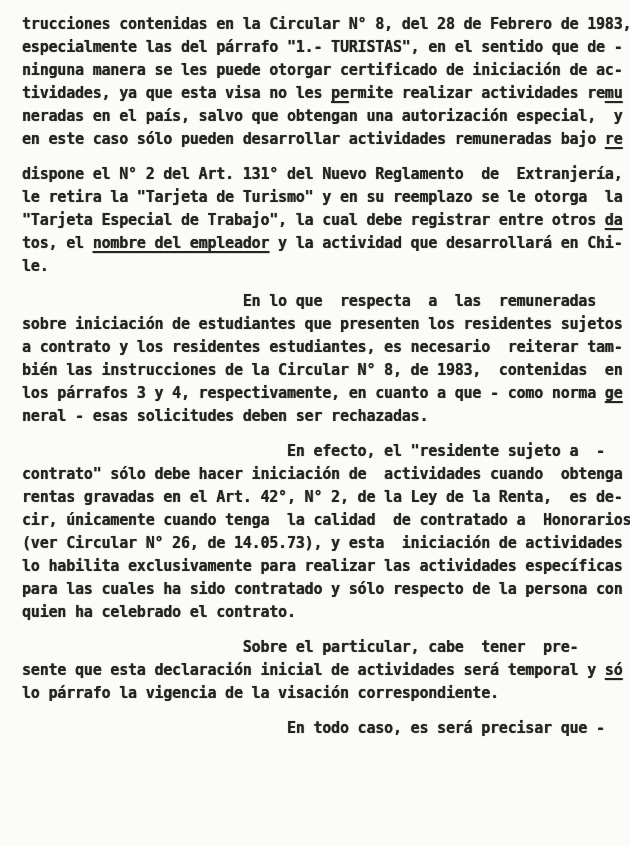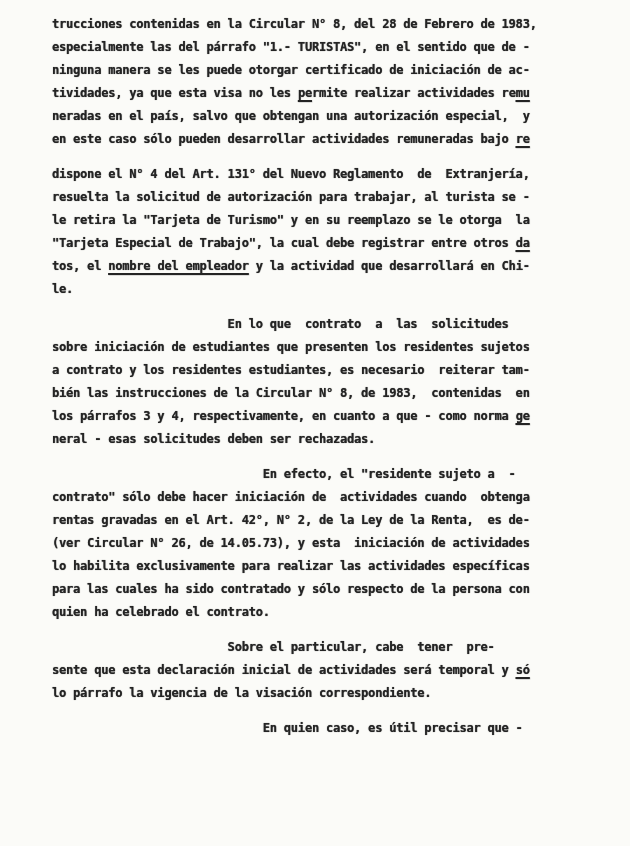--- a/index.html
+++ b/index.html
@@ -14,24 +14,24 @@
   }
   .page {
     position: relative;
     width: 630px;
     height: 846px;
     background: #fbfbf8;
   }
   .doc {
     position: absolute;
     top: 13px;
-    left: 52px;
+    left: 22px;
     right: 10px;
     font-family: "DejaVu Sans Mono", "Liberation Mono", monospace;
-    font-size: 12px;
+    font-size: 15px;
     font-weight: 700;
     line-height: 23px;
     color: #242424;
     text-shadow: 0 0 1px rgba(30,30,30,0.65), 0.4px 0.4px 0 rgba(30,30,30,0.35);
     letter-spacing: -0.2px;
   }
   .para {
     margin: 0 0 12px 0;
   }
   .line {
@@ -50,46 +50,46 @@
   <div class="doc" id="doc">
       <div class="para">
         <div class="line">trucciones contenidas en la Circular N° 8, del 28 de Febrero de 1983,</div>
         <div class="line">especialmente las del párrafo "1.- TURISTAS", en el sentido que de -</div>
         <div class="line">ninguna manera se les puede otorgar certificado de iniciación de ac-</div>
         <div class="line">tividades, ya que esta visa no les <u>pe</u>rmite realizar actividades re<u>mu</u></div>
         <div class="line">neradas en el país, salvo que obtengan una autorización especial,  y</div>
         <div class="line">en este caso sólo pueden desarrollar actividades remuneradas bajo <u>re</u></div>
       </div>
       <div class="para">
-        <div class="line">dispone el N° 4 del Art. 131° del Nuevo Reglamento  de  Extranjería,</div>
-        <div class="line">resuelta la solicitud de autorización para trabajar, al turista se -</div>
+        <div class="line">dispone el N° 2 del Art. 131° del Nuevo Reglamento  de  Extranjería,</div>
         <div class="line">le retira la "Tarjeta de Turismo" y en su reemplazo se le otorga  la</div>
         <div class="line">"Tarjeta Especial de Trabajo", la cual debe registrar entre otros <u>da</u></div>
         <div class="line">tos, el <u>nombre del empleador</u> y la actividad que desarrollará en Chi-</div>
         <div class="line">le.</div>
       </div>
       <div class="para">
-        <div class="line">                         En lo que  contrato  a  las  solicitudes</div>
+        <div class="line">                         En lo que  respecta  a  las  remuneradas</div>
         <div class="line">sobre iniciación de estudiantes que presenten los residentes sujetos</div>
         <div class="line">a contrato y los residentes estudiantes, es necesario  reiterar tam-</div>
         <div class="line">bién las instrucciones de la Circular N° 8, de 1983,  contenidas  en</div>
         <div class="line">los párrafos 3 y 4, respectivamente, en cuanto a que - como norma <u>ge</u></div>
         <div class="line">neral - esas solicitudes deben ser rechazadas.</div>
       </div>
       <div class="para">
         <div class="line">                              En efecto, el "residente sujeto a  -</div>
         <div class="line">contrato" sólo debe hacer iniciación de  actividades cuando  obtenga</div>
         <div class="line">rentas gravadas en el Art. 42°, N° 2, de la Ley de la Renta,  es de-</div>
+        <div class="line">cir, únicamente cuando tenga  la calidad  de contratado a  Honorarios</div>
         <div class="line">(ver Circular N° 26, de 14.05.73), y esta  iniciación de actividades</div>
         <div class="line">lo habilita exclusivamente para realizar las actividades específicas</div>
         <div class="line">para las cuales ha sido contratado y sólo respecto de la persona con</div>
         <div class="line">quien ha celebrado el contrato.</div>
       </div>
       <div class="para">
         <div class="line">                         Sobre el particular, cabe  tener  pre-</div>
         <div class="line">sente que esta declaración inicial de actividades será temporal y <u>só</u></div>
         <div class="line">lo párrafo la vigencia de la visación correspondiente.</div>
       </div>
       <div class="para">
-        <div class="line">                              En quien caso, es útil precisar que -</div>
+        <div class="line">                              En todo caso, es será precisar que -</div>
       </div>
     </div>
 </div>
 
 </body></html>

